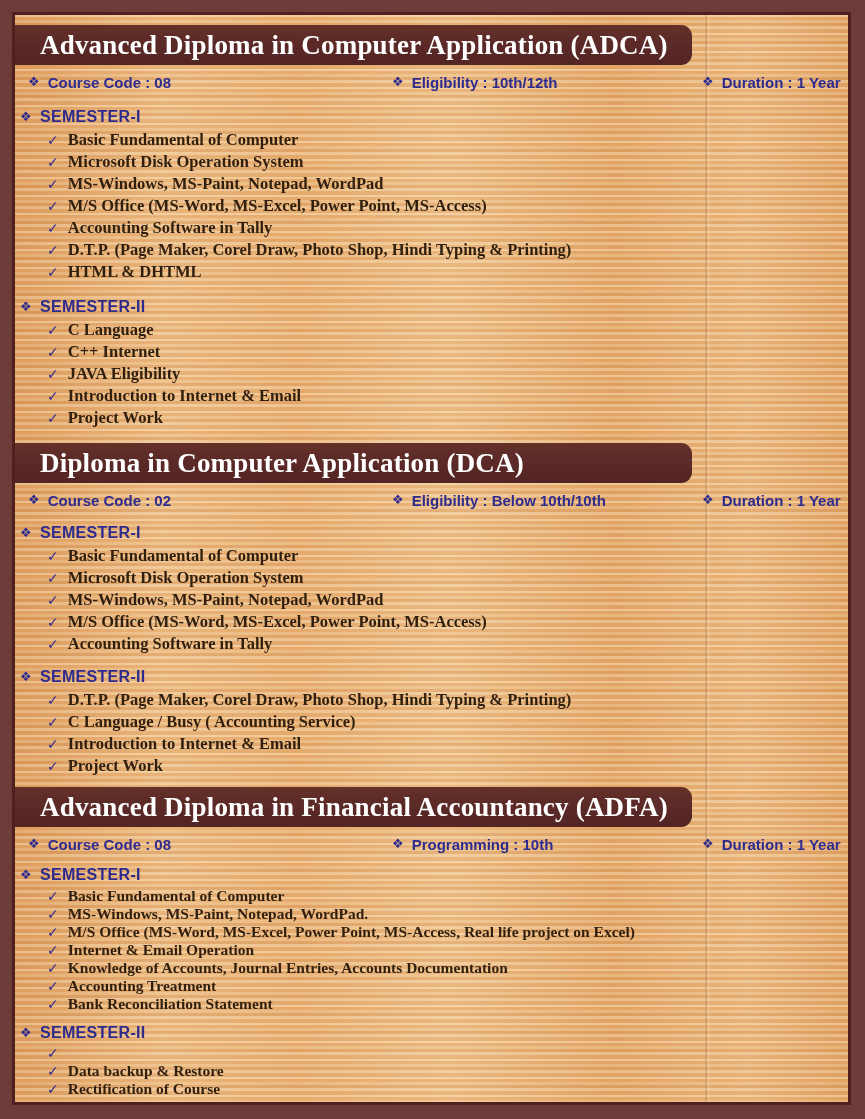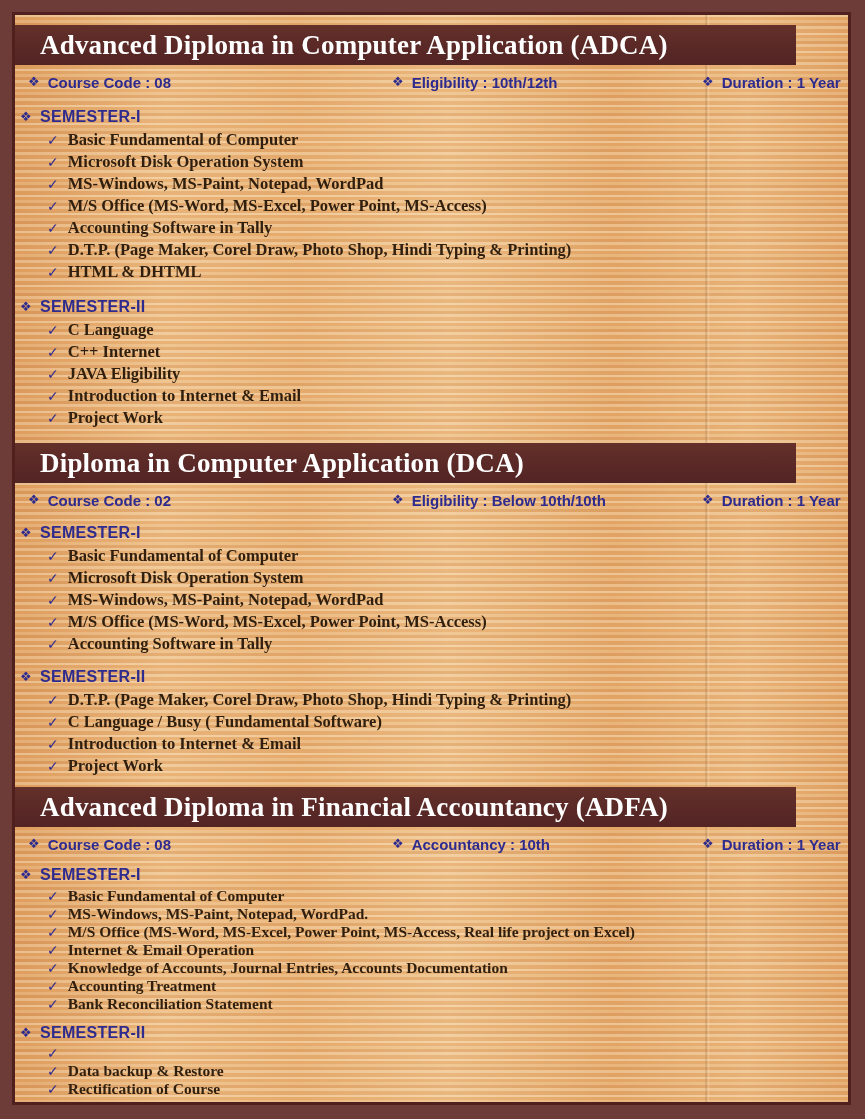--- a/index.html
+++ b/index.html
@@ -29,26 +29,27 @@
         rgba(210,130,60,0.14) 14px, rgba(210,130,60,0.14) 18px),
       linear-gradient(to right,
         rgba(189,95,25,0.22) 0%, rgba(250,220,175,0.25) 18%,
         rgba(233,164,95,0.10) 34%, rgba(252,228,185,0.30) 52%,
         rgba(206,123,48,0.16) 72%, rgba(247,214,168,0.22) 88%,
         rgba(198,110,40,0.18) 100%);
   }
 
   .title-bar{
     margin-left:-15px;
-    width:796px;
+    width:692px;
     height:40px;
     background:linear-gradient(180deg,#643029 0%,#5A2927 55%,#522423 100%);
     display:flex;align-items:center;
     padding-left:40px;
     box-sizing:border-box;
+    border-radius:11px;
   }
   .course:first-child .title-bar{margin-top:10px;}
   .course-title{
     margin:0;
     font-family:"Liberation Serif",serif;
     font-weight:bold;
     font-size:27px;
     color:#FFFFFF;
     white-space:nowrap;
     letter-spacing:0.2px;
@@ -253,21 +254,21 @@
         <span class="bullet">❖</span>
         <span>SEMESTER-II</span>
       </div>
       <ul class="items">
         <li class="item">
             <span class="check">✓</span>
             <span>D.T.P. (Page Maker, Corel Draw, Photo Shop, Hindi Typing &amp; Printing)</span>
           </li>
         <li class="item">
             <span class="check">✓</span>
-            <span>C Language / Busy ( Fundamental Software)</span>
+            <span>C Language / Busy ( Accounting Service)</span>
           </li>
         <li class="item">
             <span class="check">✓</span>
             <span>Introduction to Internet &amp; Email</span>
           </li>
         <li class="item">
             <span class="check">✓</span>
             <span>Project Work</span>
           </li>
       </ul>
@@ -277,21 +278,21 @@
       <div class="title-bar">
         <h1 class="course-title">Advanced Diploma in Financial Accountancy (ADFA)</h1>
       </div>
       <div class="info-row">
         <div class="info-item col-code">
           <span class="bullet">❖</span>
           <span>Course Code : 08</span>
         </div>
         <div class="info-item col-elig">
           <span class="bullet">❖</span>
-          <span>Accountancy : 10th</span>
+          <span>Programming : 10th</span>
         </div>
         <div class="info-item col-dur">
           <span class="bullet">❖</span>
           <span>Duration : 1 Year</span>
         </div>
       </div>
 
       <div class="sem-head">
         <span class="bullet">❖</span>
         <span>SEMESTER-I</span>

